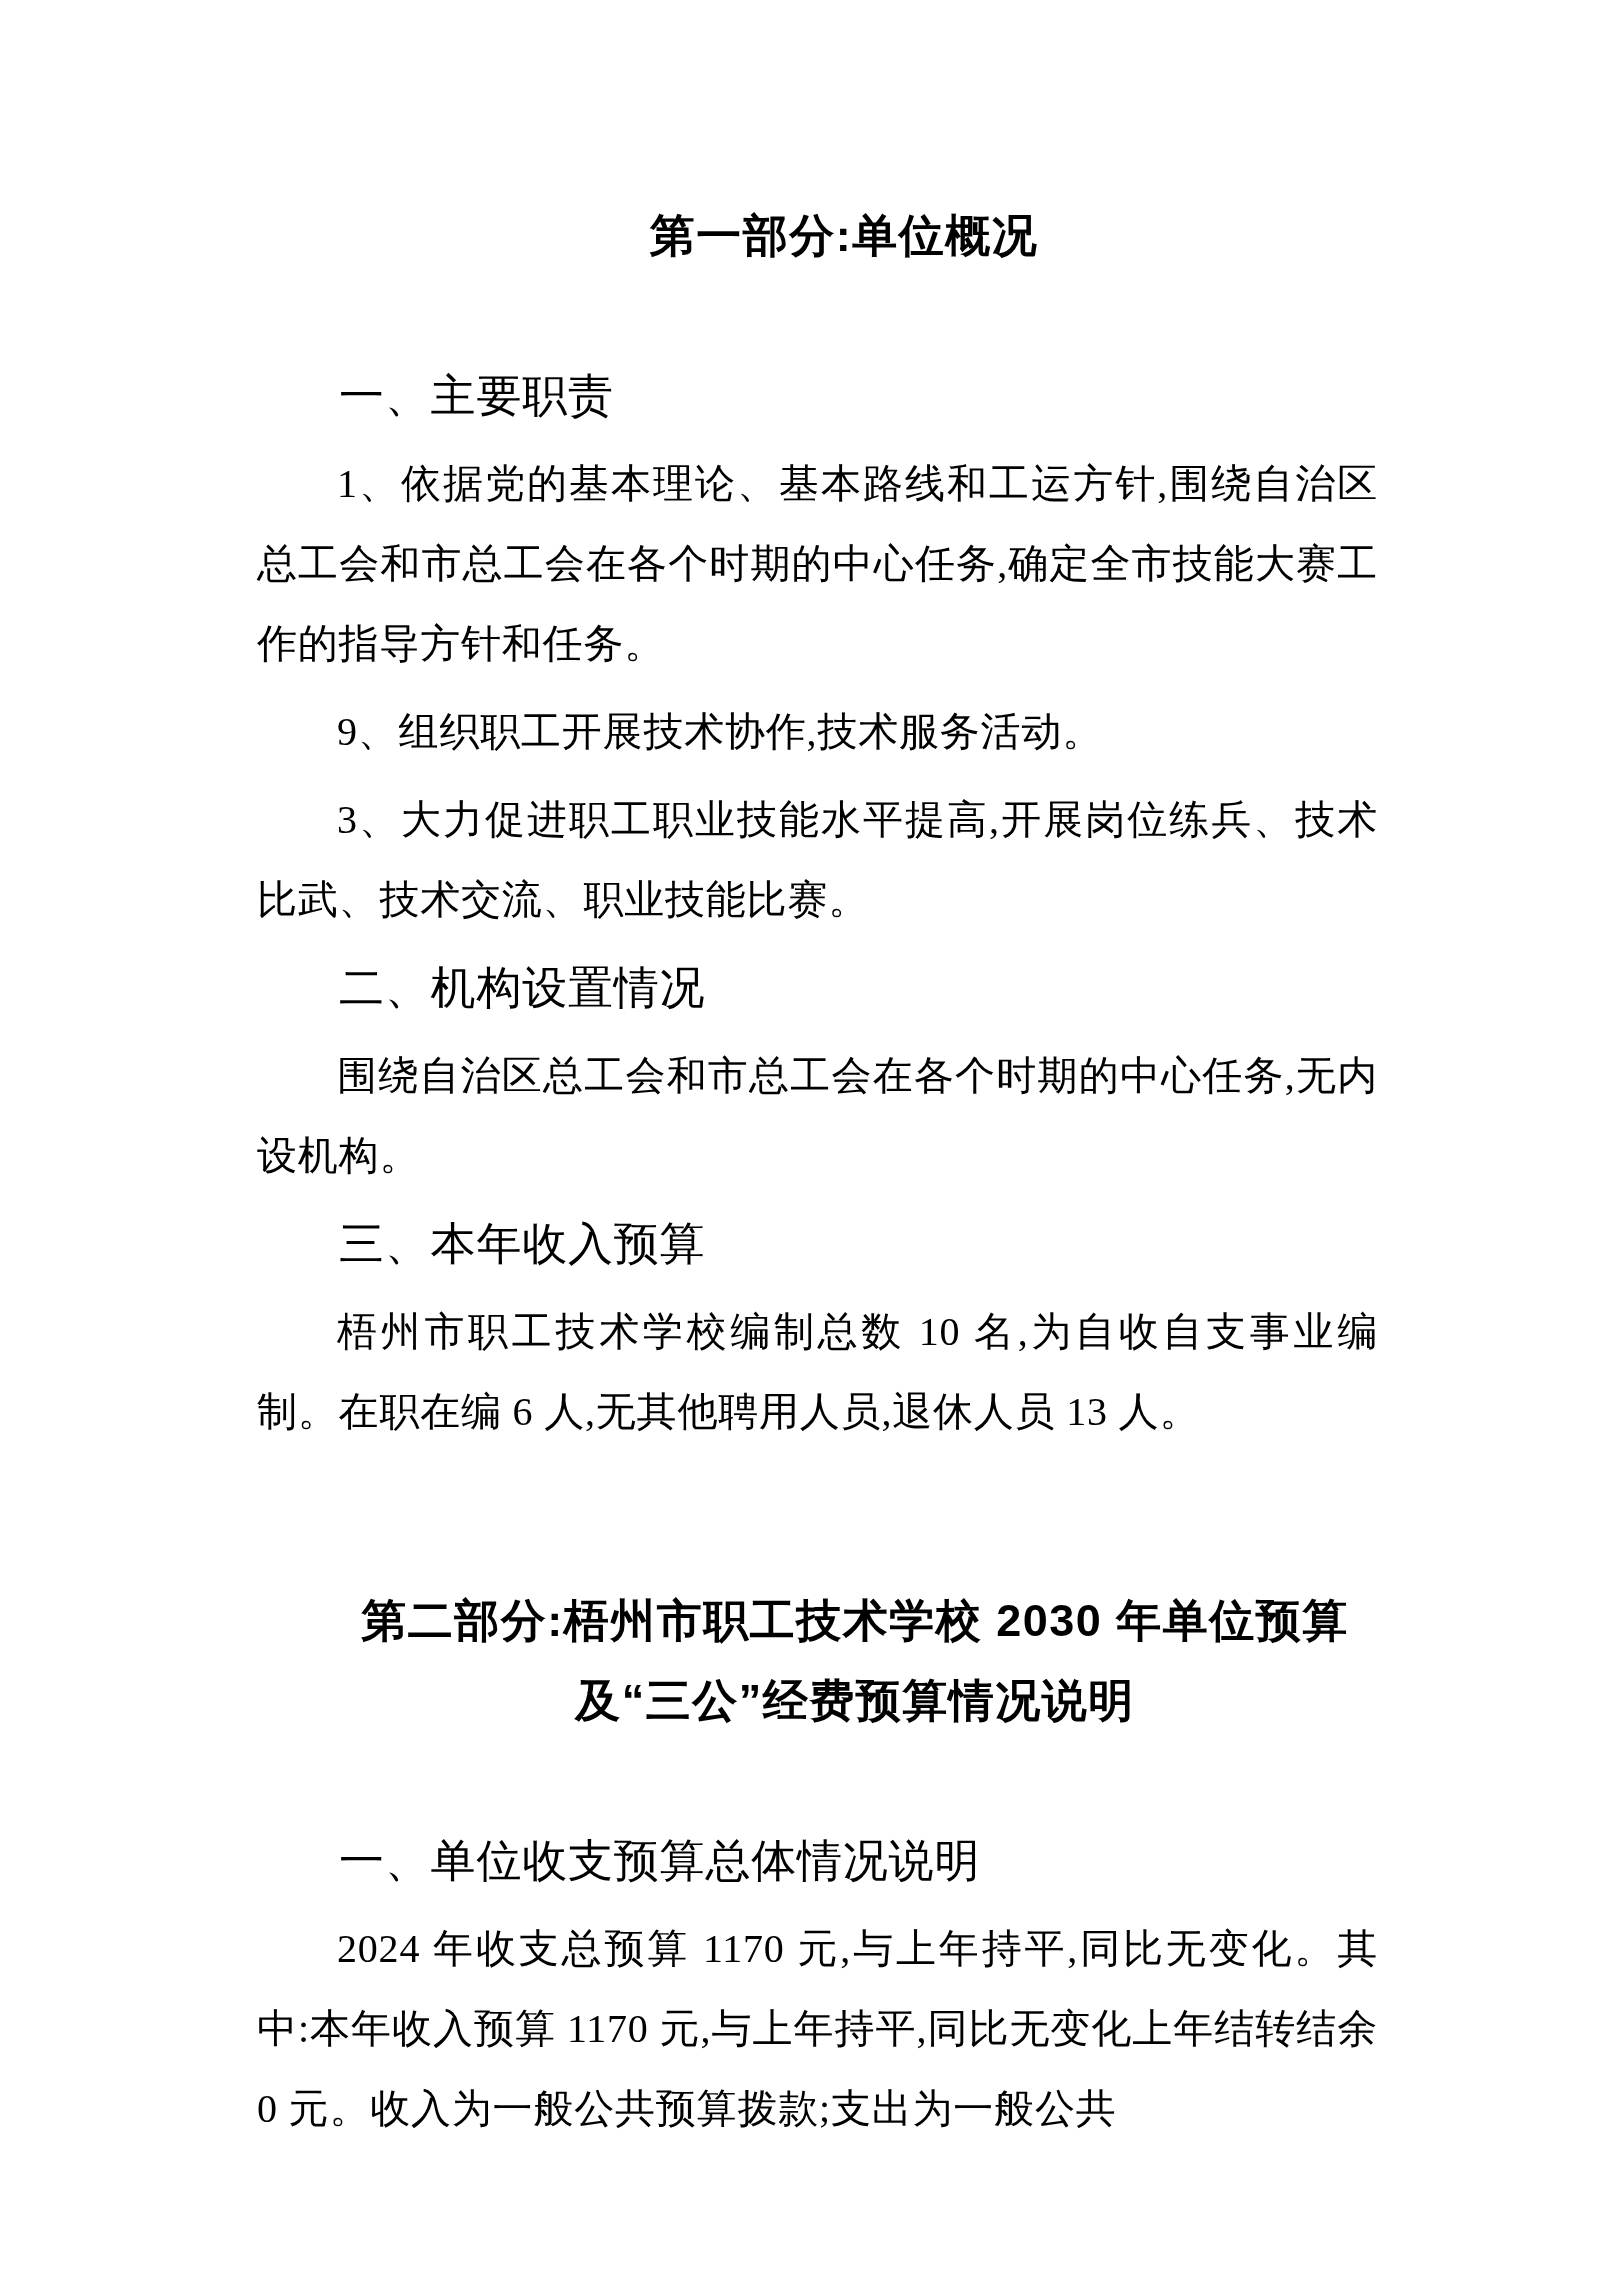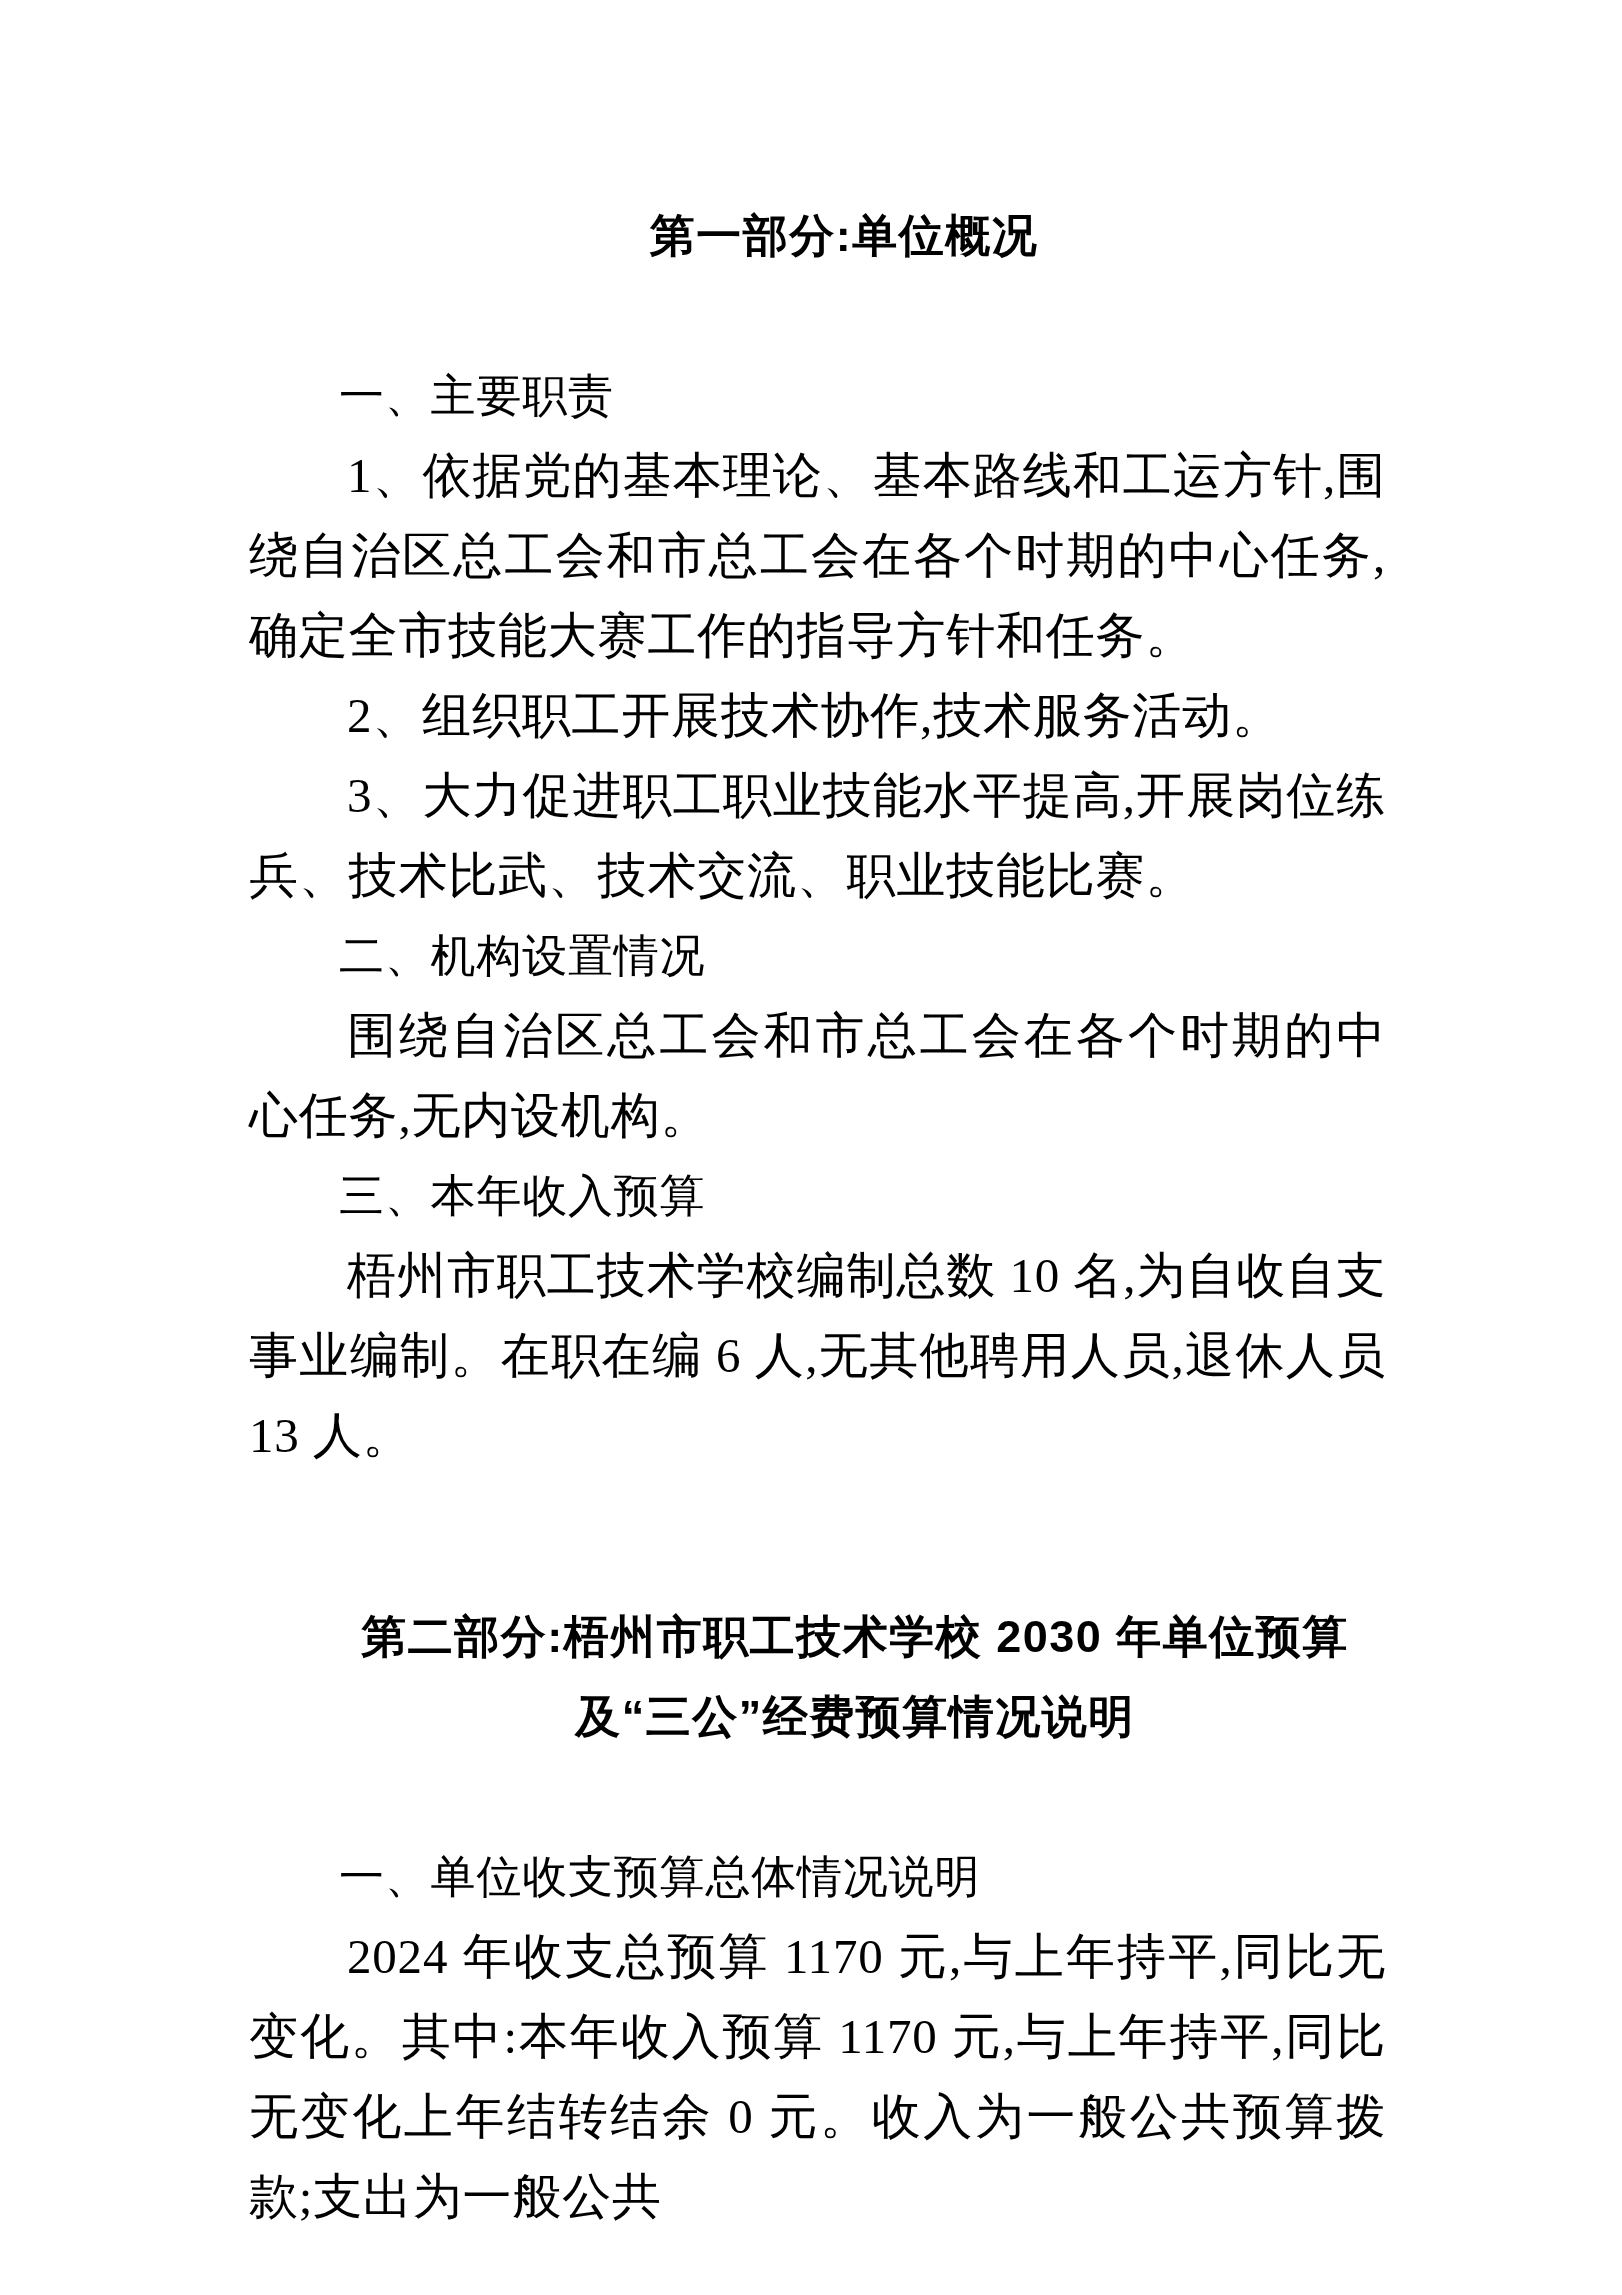--- a/index.html
+++ b/index.html
@@ -37,44 +37,44 @@
     font-size: 45px;
     line-height: 80px;
     text-indent: 2em;
     margin: 0;
     letter-spacing: 0.8px;
   }
   
   .body-para {
     font-family: "Liberation Serif", "DejaVu Serif", serif;
     font-weight: normal;
-    font-size: 49px;
+    font-size: 40px;
     line-height: 80px;
     text-indent: 2em;
     text-align: justify;
-    margin: 0;
+    margin: 8px;
     letter-spacing: 0.8px;
   }
   .spacer-line { height: 80px; }
   .spacer-part { height: 121px; }
 </style>
 </head>
 <body>
 
 <div class="page">
 
   <h1 class="part-title part1-offset">第一部分:单位概况</h1>
 
   <div class="spacer-line"></div>
 
   <h2 class="section-heading">一、主要职责</h2>
 
   <p class="body-para">1、依据党的基本理论、基本路线和工运方针,围绕自治区总工会和市总工会在各个时期的中心任务,确定全市技能大赛工作的指导方针和任务。</p>
 
-  <p class="body-para">2、组织职工开展技术协作,技术服务活动。</p>
+  <p class="body-para">9、组织职工开展技术协作,技术服务活动。</p>
 
   <p class="body-para">3、大力促进职工职业技能水平提高,开展岗位练兵、技术比武、技术交流、职业技能比赛。</p>
 
   <h2 class="section-heading">二、机构设置情况</h2>
 
   <p class="body-para">围绕自治区总工会和市总工会在各个时期的中心任务,无内设机构。</p>
 
   <h2 class="section-heading">三、本年收入预算</h2>
 
   <p class="body-para">梧州市职工技术学校编制总数 10 名,为自收自支事业编制。在职在编 6 人,无其他聘用人员,退休人员 13 人。</p>

